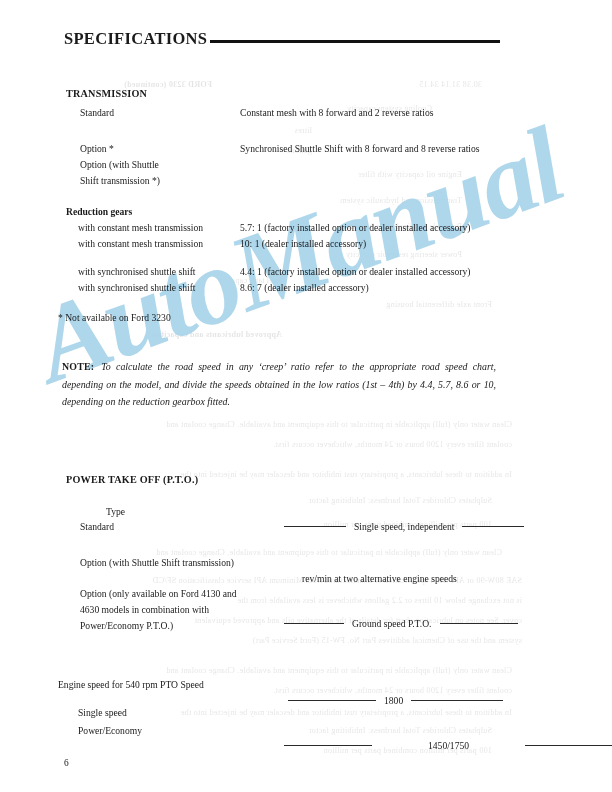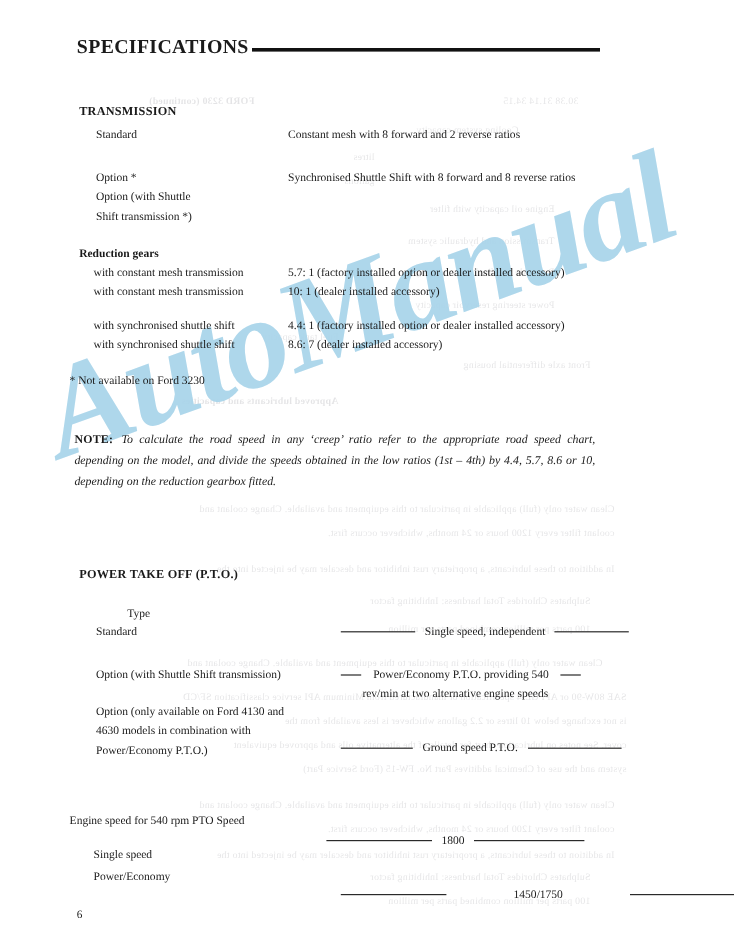--- a/index.html
+++ b/index.html
@@ -238,42 +238,37 @@
     <div class="abs plain" style="left:58px; top:506px;margin-left:48px;">Type</div>
 
     <div class="abs lbl" style="left:80px; top:521px;">Standard</div>
     <div class="abs leader-row" style="left:284px; top:521px;">
       <span class="dash dash-l-long"></span>
       <span>Single speed, independent</span>
       <span class="dash dash-r-long"></span>
     </div>
 
     <div class="abs lbl" style="left:80px; top:557px;">Option (with Shuttle Shift transmission)</div>
-    <div class="abs leader-row" style="left:284px; top:557px;">
-      <span class="dash dash-l-short"></span>
-      <span>Power/Economy P.T.O. providing 540</span>
-      <span class="dash dash-r-short"></span>
-    </div>
     <div class="abs val" style="left:302px; top:573px;">rev/min at two alternative engine speeds</div>
 
     <div class="abs two-line" style="left:80px; top:586px;">
       <div>Option (only available on Ford 4130 and</div>
       <div>4630 models in combination with</div>
       <div>Power/Economy P.T.O.)</div>
     </div>
     <div class="abs leader-row" style="left:284px; top:618px;">
       <span class="dash dash-l-mid"></span>
       <span>Ground speed P.T.O.</span>
       <span class="dash dash-r-mid"></span>
     </div>
 
     <div class="abs plain" style="left:58px; top:679px;">Engine speed for 540 rpm PTO Speed</div>
 
     <div class="abs lbl" style="left:78px; top:695px;margin-top:12px;">Single speed</div>
-    <div class="abs leader-row" style="left:272px; top:695px;">
+    <div class="abs leader-row" style="left:288px; top:695px;">
       <span class="dash dash-l-xlong"></span>
       <span>1800</span>
       <span class="dash dash-r-xlong"></span>
     </div>
 
     <div class="abs lbl" style="left:78px; top:725px;">Power/Economy</div>
     <div class="abs leader-row" style="left:284px; top:740px;gap:48px;">
       <span class="dash dash-l-xlong"></span>
       <span>1450/1750</span>
       <span class="dash dash-r-xlong"></span>

